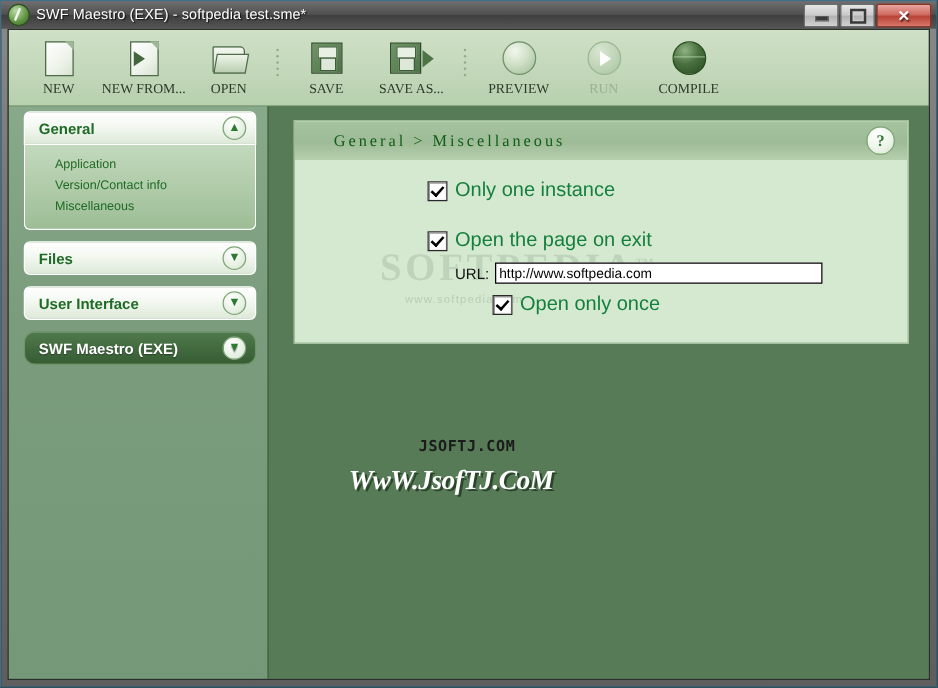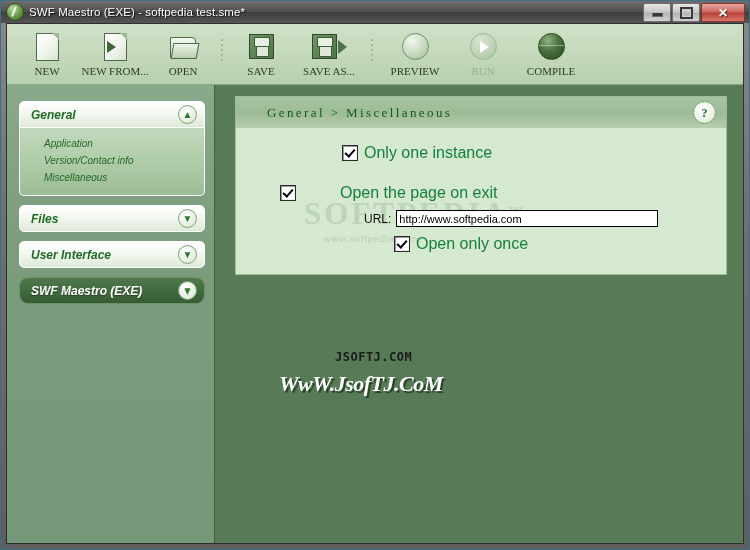--- a/index.html
+++ b/index.html
@@ -208,23 +208,22 @@
   #body-area {
     position: absolute; left: 0; top: 61px; right: 0; bottom: 0;
     background: #567b56;
   }
 
   
   #sidebar {
     position: absolute; left: 0; top: 0; width: 208px; bottom: 0;
     background: linear-gradient(to bottom, #88a98a 0%, #7b9d7d 35%, #749878 100%);
     border-right: 1px solid #41603f;
-    padding: 16px 9px 0 12px;
-    box-sizing: border-box;
-    font-style: italic;
+    padding: 4px 9px 0 12px;
+    box-sizing: border-box;
   }
   .acc-group { margin-bottom: 9px; }
   .acc-head {
     height: 27px;
     display: flex; align-items: center; justify-content: space-between;
     padding: 0 7px 0 11px;
     box-sizing: border-box;
     background: linear-gradient(to bottom, #ffffff 0%, #f3f8f1 45%, #dde9d8 100%);
     border: 1px solid #ffffff;
     border-radius: 5px 5px 0 0;
@@ -314,21 +313,21 @@
   }
   #wm-url {
     position: absolute; left: 88px; top: 106px;
     font-size: 9px;
     color: rgba(150,175,145,0.45);
     letter-spacing: 1px;
     pointer-events: none;
   }
   .row { display: flex; align-items: center; position: relative; z-index: 2; }
   .row.r1 { padding-left: 106px; }
-  .row.r2 { padding-left: 44px; margin-top: 22px; gap: 38px; }
+  .row.r2 { padding-left: 106px; margin-top: 22px; }
   .row.r3 { padding-left: 128px; margin-top: 8px; }
   .row.r4 { padding-left: 158px; margin-top: 8px; }
   .cb {
     width: 14px; height: 14px;
     background: #ffffff;
     border: 1px solid #2a2a2a;
     box-shadow: inset 1px 1px 0 #9a9a9a, inset -1px -1px 0 #f0f0f0;
     position: relative;
     flex: 0 0 auto;
   }

